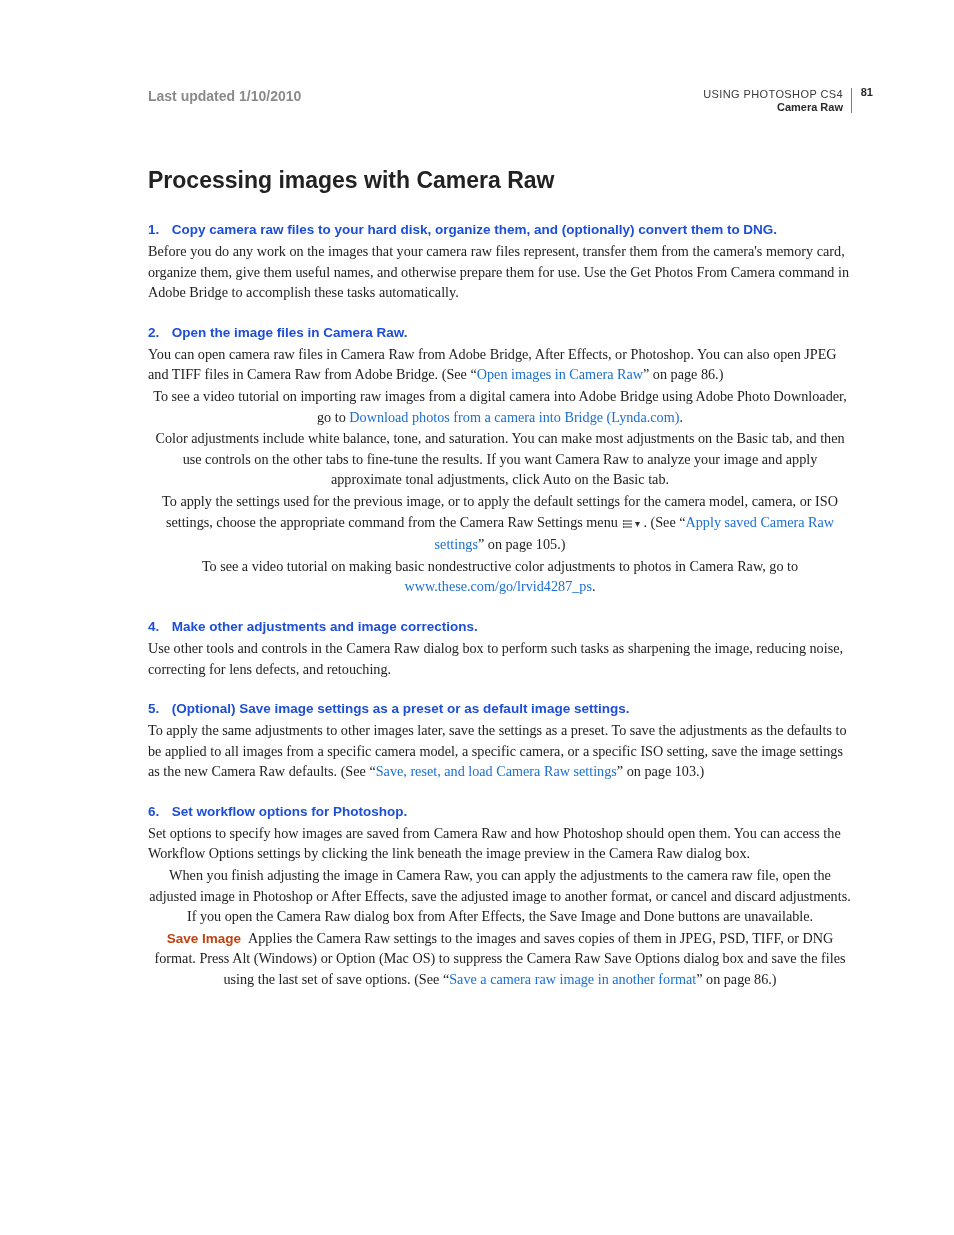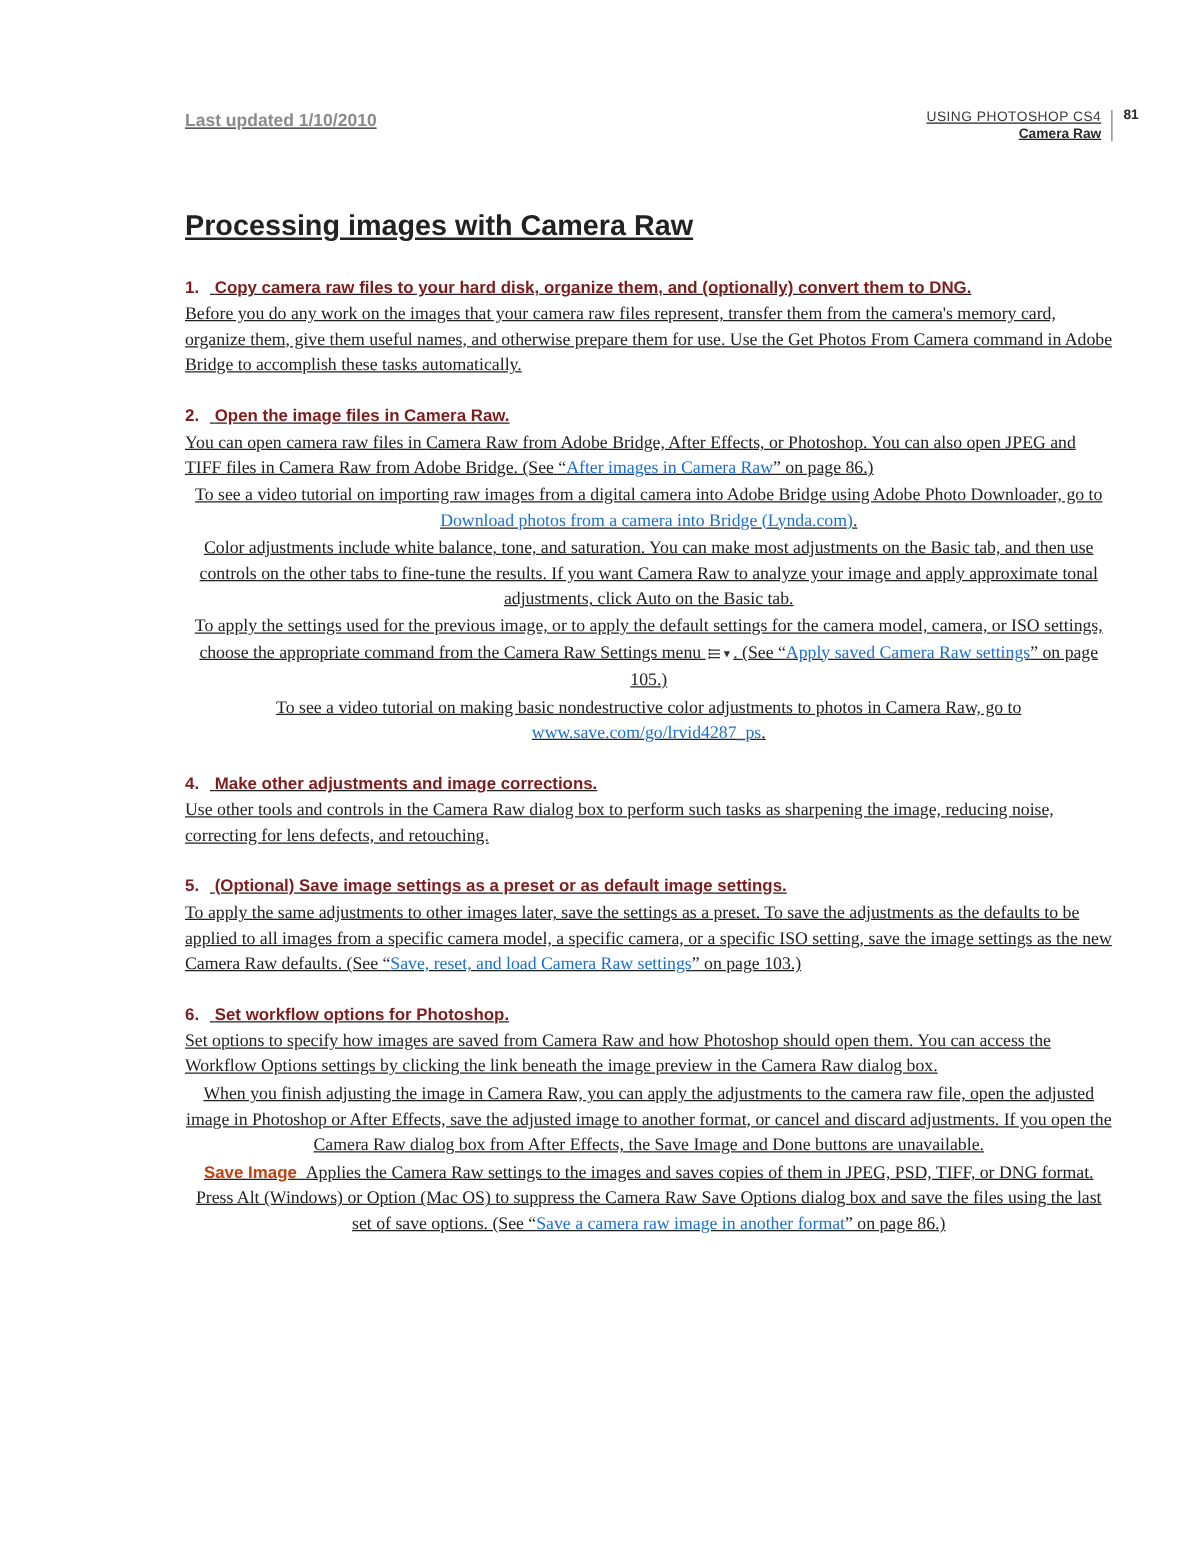--- a/index.html
+++ b/index.html
@@ -7,22 +7,21 @@
     padding: 0;
     font-family: "Minion Pro", Georgia, "Times New Roman", serif;
     background: #fff;
     color: #222;
   }
   .page {
     width: 954px;
     height: 1235px;
     position: relative;
     box-sizing: border-box;
-    padding: 88px 64px 60px 148px;
-    text-decoration: underline;
+    padding: 88px 102px 60px 148px;
   }
   .header {
     display: flex;
     justify-content: space-between;
     align-items: flex-start;
     margin-bottom: 54px;
   }
   .updated {
     font-family: "Myriad Pro", "Segoe UI", Arial, sans-serif;
     font-weight: 600;
@@ -59,21 +58,21 @@
     font-family: "Myriad Pro", "Segoe UI", Arial, sans-serif;
     font-weight: 700;
     font-size: 23px;
     color: #222;
     margin: 0 0 28px 0;
   }
   .step-head {
     font-family: "Myriad Pro", "Segoe UI", Arial, sans-serif;
     font-weight: 700;
     font-size: 13.5px;
-    color: #7f1d1d;
+    color: #1d4ed8;
     margin: 22px 0 4px 0;
   }
   .step-head .stepnum {
     display: inline-block;
     min-width: 20px;
   }
   .para {
     font-size: 14.2px;
     line-height: 1.45;
     color: #222;
@@ -120,42 +119,42 @@
     <span class="stepnum">1.</span>
     <span>Copy camera raw files to your hard disk, organize them, and (optionally) convert them to DNG.</span>
   </div>
   <p class="para">Before you do any work on the images that your camera raw files represent, transfer them from the camera's memory card, organize them, give them useful names, and otherwise prepare them for use. Use the Get Photos From Camera command in Adobe Bridge to accomplish these tasks automatically.</p>
 
   <div class="step-head">
     <span class="stepnum">2.</span>
     <span>Open the image files in Camera Raw.</span>
   </div>
   <p class="para">
-    <span>You can open camera raw files in Camera Raw from Adobe Bridge, After Effects, or Photoshop. You can also open JPEG and TIFF files in Camera Raw from Adobe Bridge. (See “</span><a class="link" href="#">After images in Camera Raw</a><span>” on page 86.)</span>
+    <span>You can open camera raw files in Camera Raw from Adobe Bridge, After Effects, or Photoshop. You can also open JPEG and TIFF files in Camera Raw from Adobe Bridge. (See “</span><a class="link" href="#">Open images in Camera Raw</a><span>” on page 86.)</span>
   </p>
   <p class="para">
     <span>To see a video tutorial on importing raw images from a digital camera into Adobe Bridge using Adobe&nbsp;Photo&nbsp;Downloader, go to </span><a class="link" href="#">Download photos from a camera into Bridge (Lynda.com)</a><span>.</span>
   </p>
 
   <p class="para">Color adjustments include white balance, tone, and saturation. You can make most adjustments on the Basic tab, and then use controls on the other tabs to fine-tune the results. If you want Camera Raw to analyze your image and apply approximate tonal adjustments, click Auto on the Basic tab.</p>
   <p class="para">
     <span>To apply the settings used for the previous image, or to apply the default settings for the camera model, camera, or ISO settings, choose the appropriate command from the Camera Raw Settings menu </span><span class="menu-icon"><svg width="18" height="10" viewBox="0 0 18 10">
           <g stroke="#333" stroke-width="1" fill="none">
             <line x1="1" y1="2" x2="9" y2="2"></line>
             <line x1="1" y1="5" x2="9" y2="5"></line>
             <line x1="1" y1="8" x2="9" y2="8"></line>
             <circle cx="0" cy="2" r="0.7" fill="#333"></circle>
             <circle cx="0" cy="5" r="0.7" fill="#333"></circle>
             <circle cx="0" cy="8" r="0.7" fill="#333"></circle>
           </g>
           <path d="M12 3 L17 3 L14.5 8 Z" fill="#333"></path>
         </svg></span><span>. (See “</span><a class="link" href="#">Apply saved Camera Raw settings</a><span>” on page 105.)</span>
   </p>
   <p class="para">
-    <span>To see a video tutorial on making basic nondestructive color adjustments to photos in Camera Raw, go to </span><a class="link" href="#">www.save.com/go/lrvid4287_ps</a><span>.</span>
+    <span>To see a video tutorial on making basic nondestructive color adjustments to photos in Camera Raw, go to </span><a class="link" href="#">www.these.com/go/lrvid4287_ps</a><span>.</span>
   </p>
 
   <div class="step-head">
     <span class="stepnum">4.</span>
     <span>Make other adjustments and image corrections.</span>
   </div>
   <p class="para">Use other tools and controls in the Camera Raw dialog box to perform such tasks as sharpening the image, reducing noise, correcting for lens defects, and retouching.</p>
 
   <div class="step-head">
     <span class="stepnum">5.</span>

